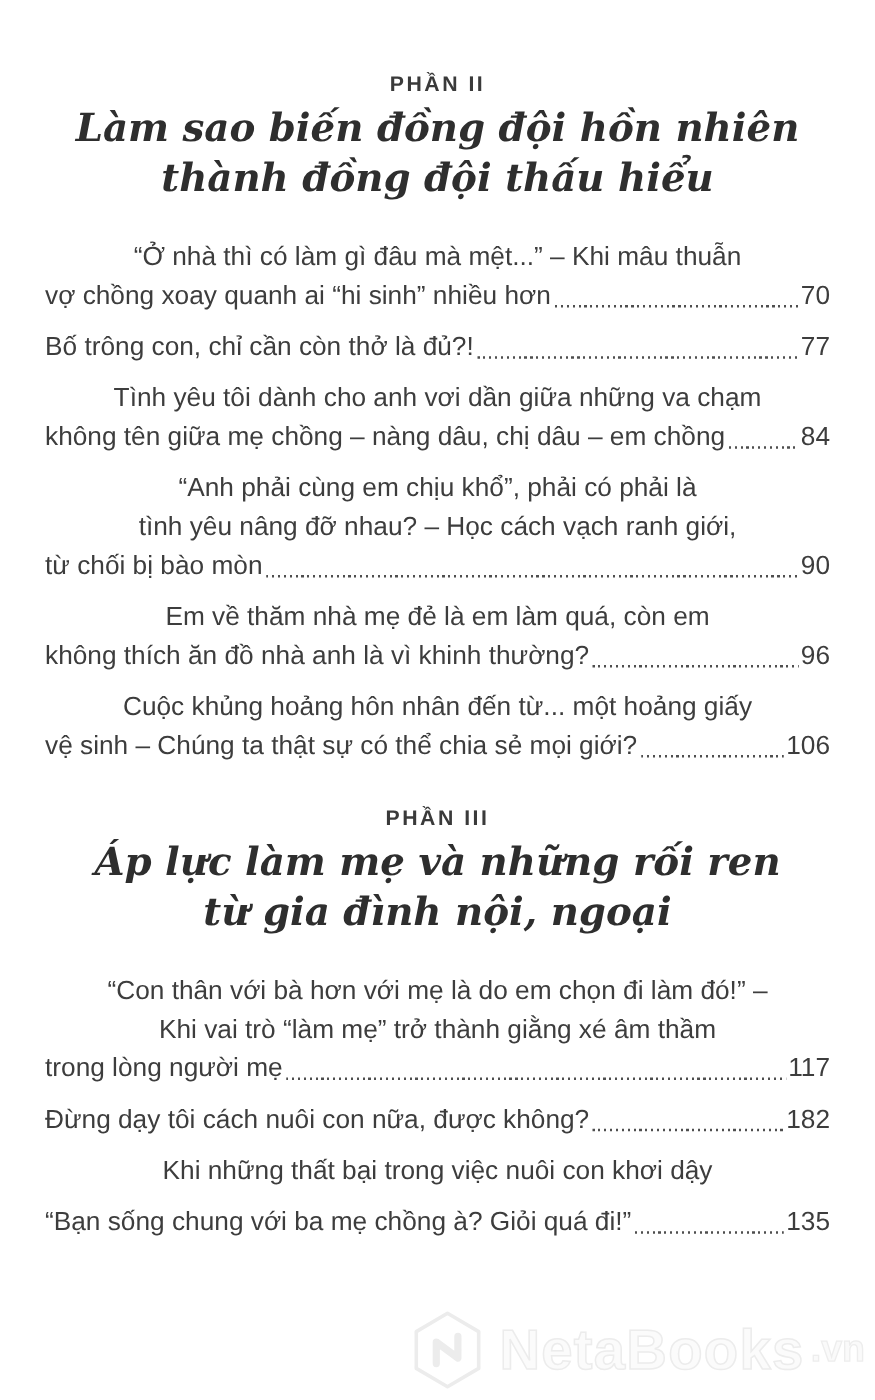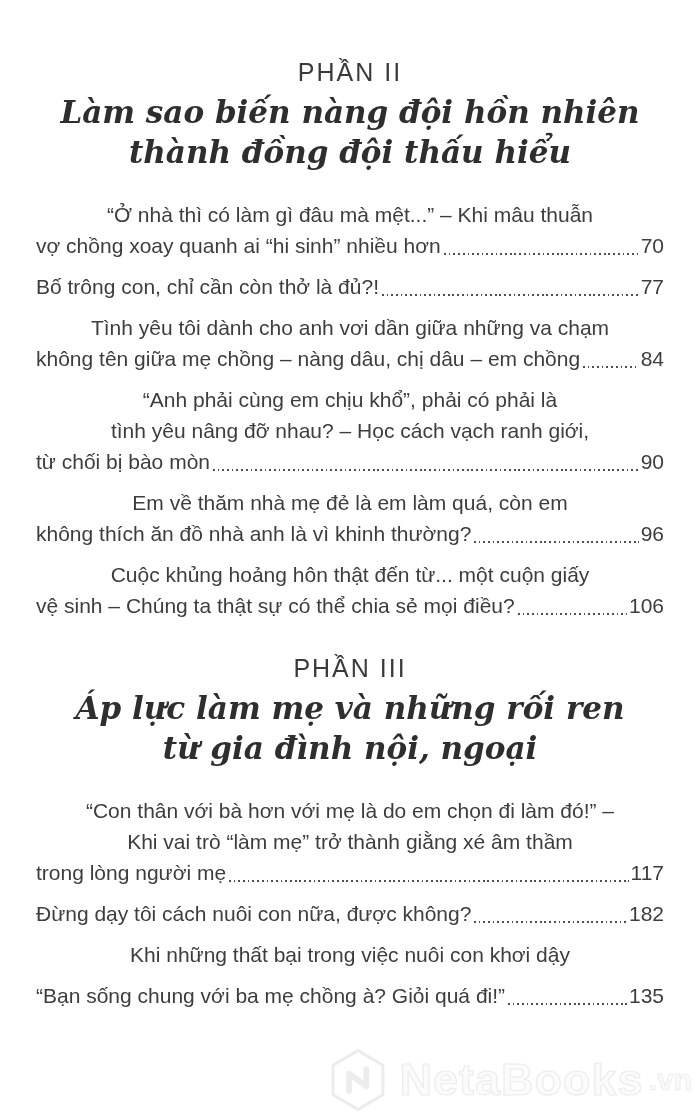--- a/index.html
+++ b/index.html
@@ -13,23 +13,23 @@
     width:700px; height:1120px;
     background:#ffffff;
     overflow:hidden;
   }
   .content { padding:58px 36px 0 36px; }
 
   .section + .section { margin-top:33px; }
 
   .part-label {
     text-align:center;
-    font-size:25px;
+    font-size:17px;
     letter-spacing:2px;
-    font-weight:400;
+    font-weight:700;
     color:#3a3a3a;
   }
   .part-title {
     margin-top:5px;
     text-align:center;
     font-family:"DejaVu Serif", serif;
     font-style:italic;
     font-weight:bold;
     font-size:31px;
     line-height:40px;
@@ -83,21 +83,21 @@
   }
 </style>
 </head>
 <body>
 
 <div class="page">
   <div class="content" id="content">
       <div class="section">
         <div class="part-label">PHẦN II</div>
         <div class="part-title">
-          <div class="title-line">Làm sao biến nàng đội hồn nhiên</div>
+          <div class="title-line">Làm sao biến đồng đội hồn nhiên</div>
           <div class="title-line">thành đồng đội thấu hiểu</div>
         </div>
         <div class="entries">
           <div class="entry">
             <div class="entry-line">“Ở nhà thì có làm gì đâu mà mệt...” – Khi mâu thuẫn</div>
             <div class="entry-line last">
               <span class="txt">vợ chồng xoay quanh ai “hi sinh” nhiều hơn</span>
               <span class="leader"></span>
               <span class="pg">70</span>
             </div>
@@ -128,23 +128,23 @@
           </div>
           <div class="entry">
             <div class="entry-line">Em về thăm nhà mẹ đẻ là em làm quá, còn em</div>
             <div class="entry-line last">
               <span class="txt">không thích ăn đồ nhà anh là vì khinh thường?</span>
               <span class="leader"></span>
               <span class="pg">96</span>
             </div>
           </div>
           <div class="entry">
-            <div class="entry-line">Cuộc khủng hoảng hôn thật đến từ... một cuộn giấy</div>
+            <div class="entry-line">Cuộc khủng hoảng hôn nhân đến từ... một hoảng giấy</div>
             <div class="entry-line last">
-              <span class="txt">vệ sinh – Chúng ta thật sự có thể chia sẻ mọi điều?</span>
+              <span class="txt">vệ sinh – Chúng ta thật sự có thể chia sẻ mọi giới?</span>
               <span class="leader"></span>
               <span class="pg">106</span>
             </div>
           </div>
         </div>
       </div>
       <div class="section">
         <div class="part-label">PHẦN III</div>
         <div class="part-title">
           <div class="title-line">Áp lực làm mẹ và những rối ren</div>

